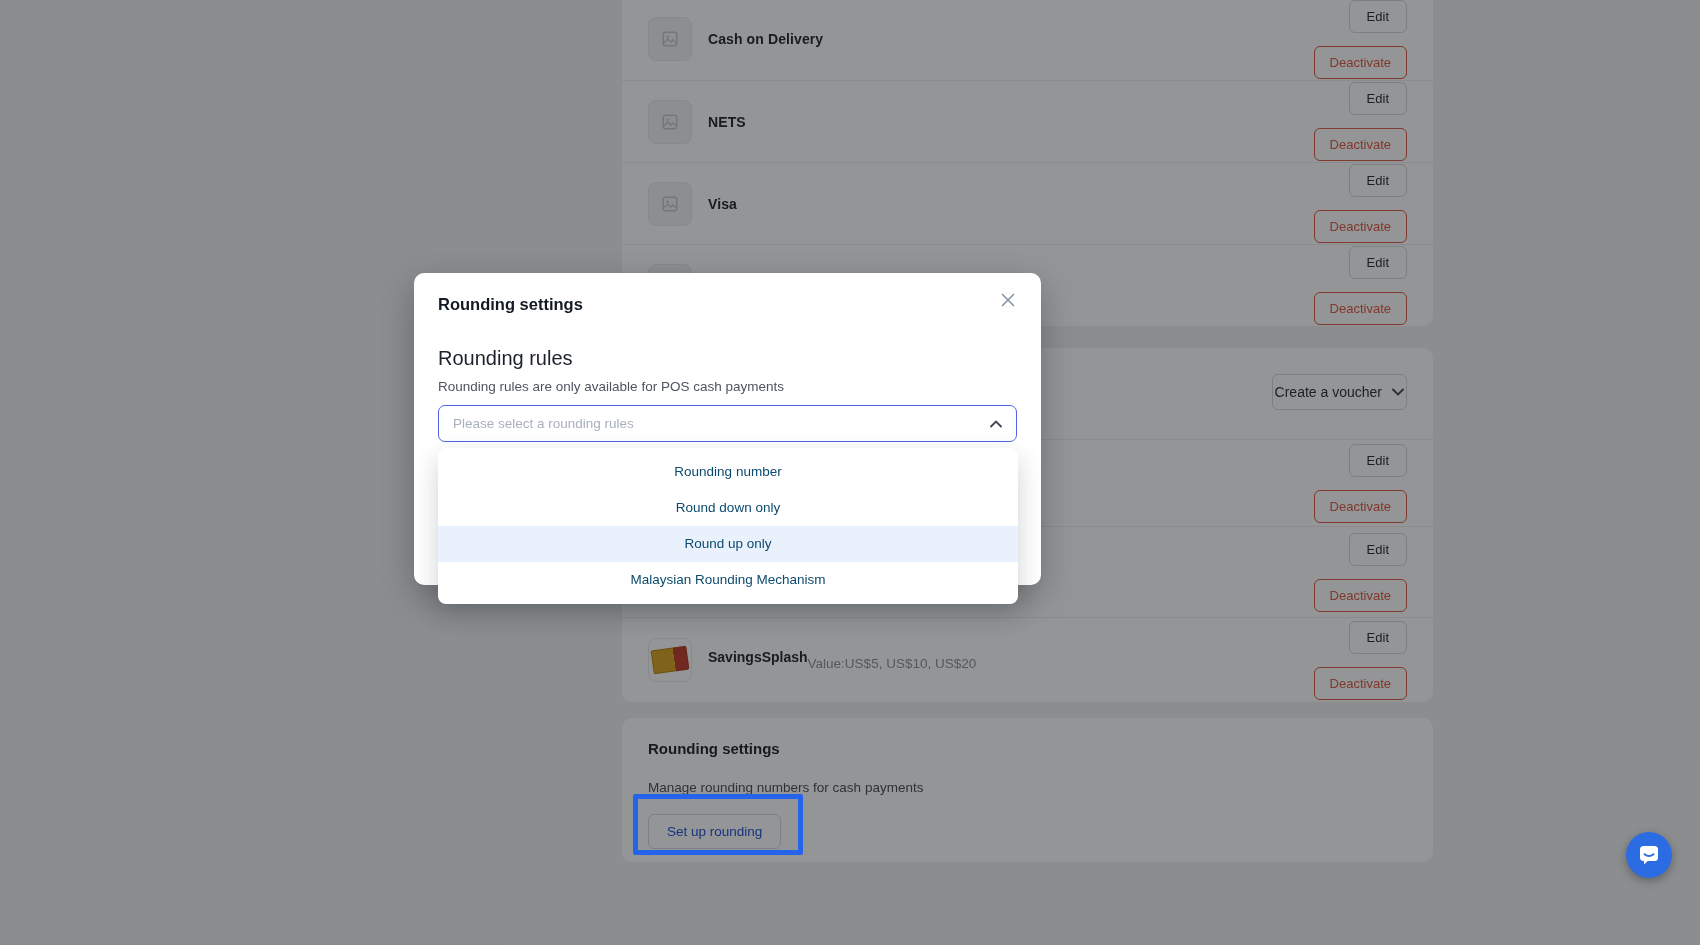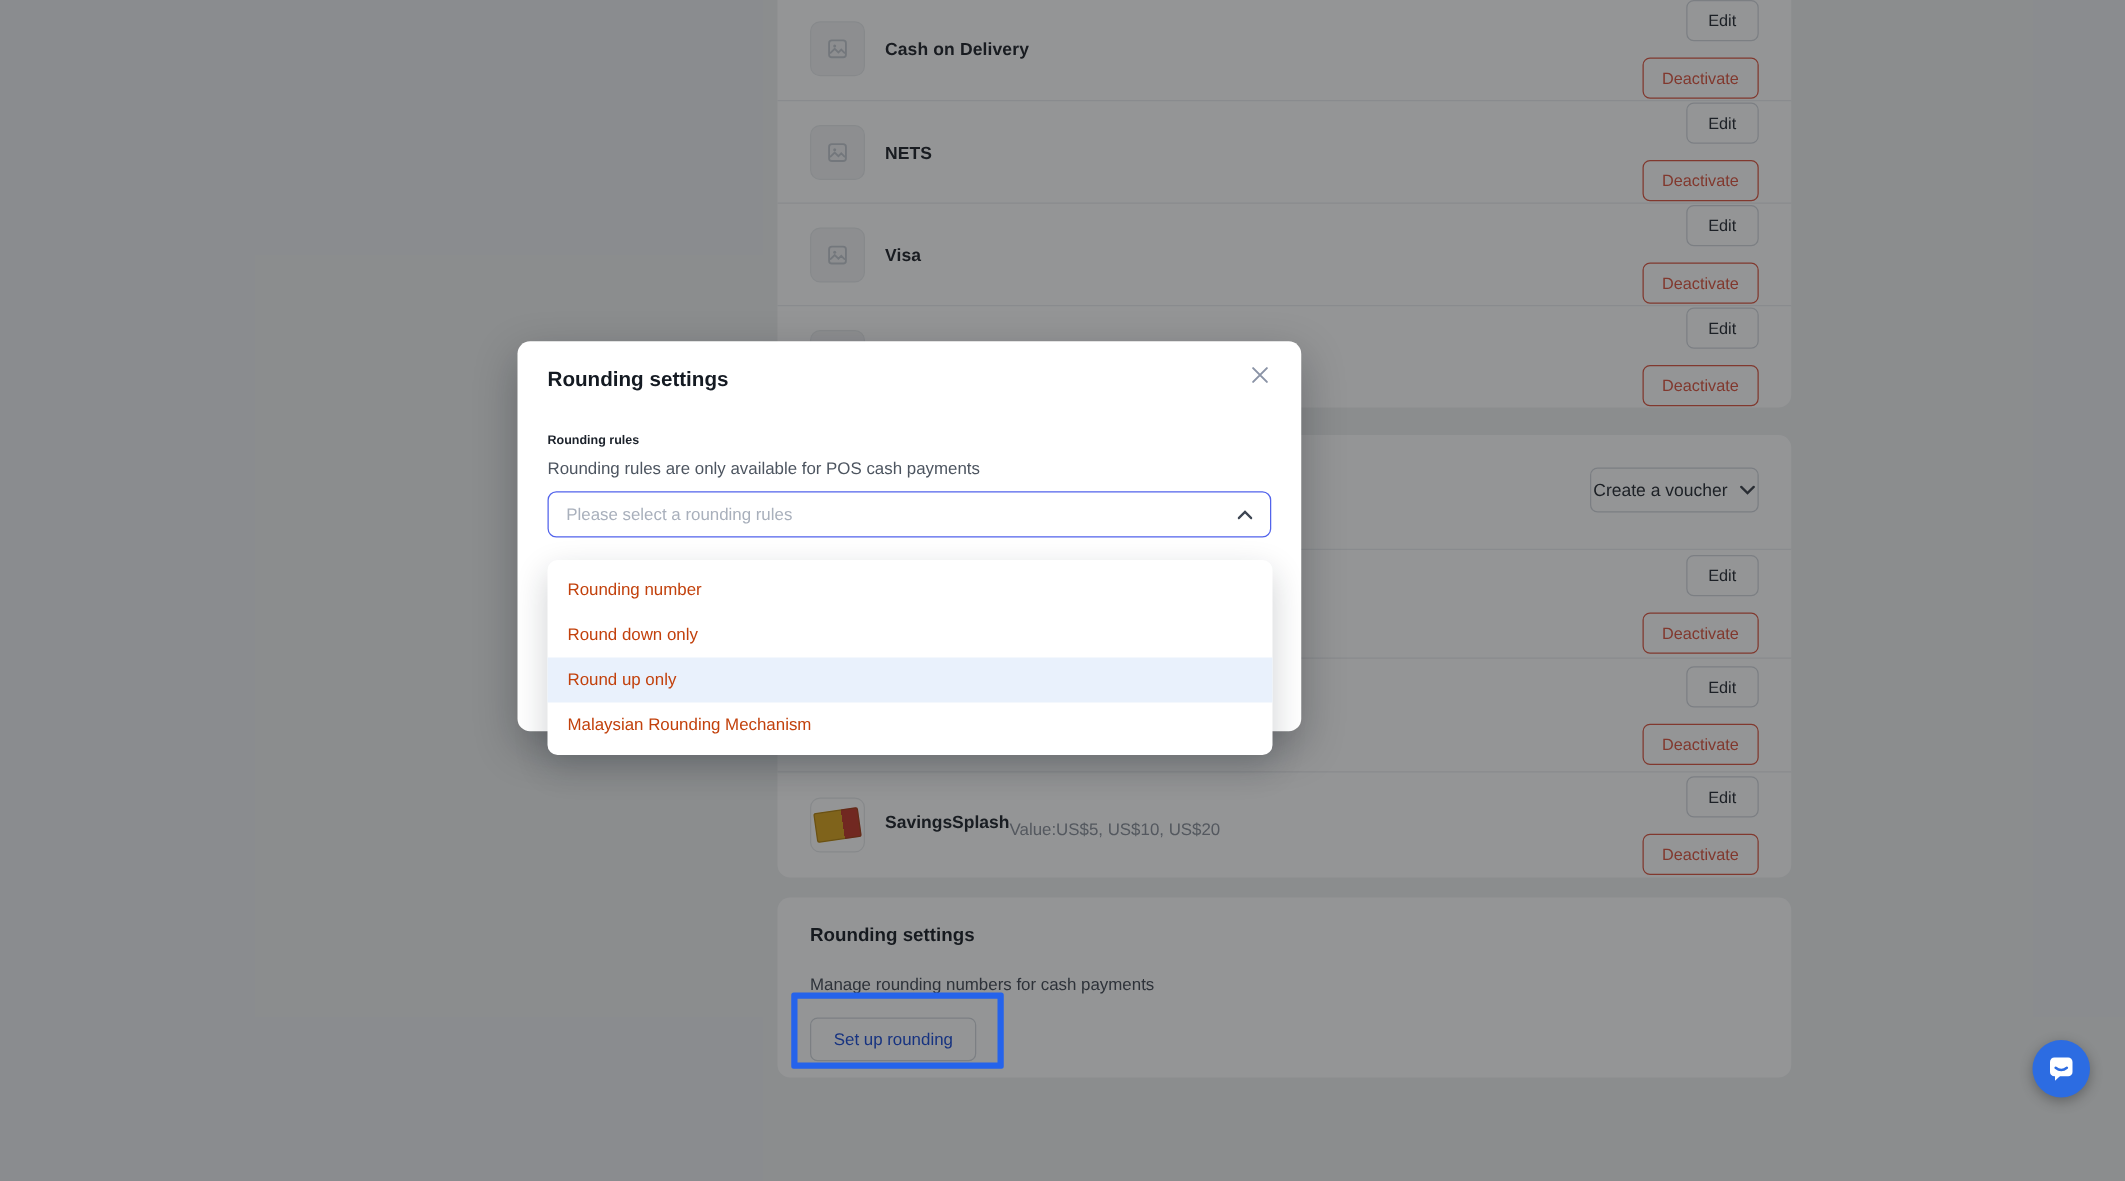--- a/index.html
+++ b/index.html
@@ -39,26 +39,26 @@
   
   #overlay{position:absolute;inset:0;background:rgba(17,19,23,0.45);z-index:40;}
 
   
   #annotation-box{position:absolute;left:633px;top:794px;width:170px;height:61px;border:5px solid #2563eb;border-radius:2px;box-sizing:border-box;z-index:45;}
 
   
   #modal{position:absolute;left:414px;top:273px;width:627px;height:312px;background:#fff;border-radius:10px;box-shadow:0 12px 34px rgba(10,14,20,.28);z-index:50;box-sizing:border-box;padding:22px 24px;}
   .m-title{font-size:16.5px;font-weight:bold;color:#141a22;}
   #modal-close{position:absolute;top:18px;right:24px;width:18px;height:18px;display:flex;align-items:center;justify-content:center;cursor:pointer;background:none;border:none;padding:0;}
-  .m-label{margin-top:33px;font-size:10px;font-weight:bold;color:#1c222b;}
+  .m-label{margin-top:33px;font-size:20px;font-weight:normal;color:#1c222b;}
   .m-desc{margin-top:9px;font-size:13.5px;color:#4d5560;}
   #rule-select{margin-top:11px;height:37px;border:1.5px solid #5263eb;border-radius:7px;display:flex;align-items:center;padding:0 14px;box-sizing:border-box;cursor:pointer;background:#fff;}
   .select-placeholder{font-size:13.5px;color:#a9b0bc;flex:1;}
   #dropdown-panel{position:absolute;left:24px;top:175px;width:580px;background:#fff;border-radius:8px;box-shadow:0 10px 26px rgba(22,28,40,.20);padding:6px 0;box-sizing:border-box;}
-  .dd-option{height:36px;line-height:36px;padding:0 16px;font-size:13.5px;color:#c2410c;cursor:pointer;}
+  .dd-option{height:36px;line-height:36px;padding:0 16px;font-size:13.5px;color:#0c4a6e;cursor:pointer;text-align:center;}
   .dd-option.highlighted{background:#e9f1fc;}
 
   
   #chat-launcher{position:absolute;left:1626px;top:832px;width:46px;height:46px;border-radius:50%;background:#2c6ce2;z-index:60;display:flex;align-items:center;justify-content:center;border:none;cursor:pointer;box-shadow:0 3px 10px rgba(0,0,0,.3);}
 </style>
 </head>
 <body>
 
 <div id="screen">
 

